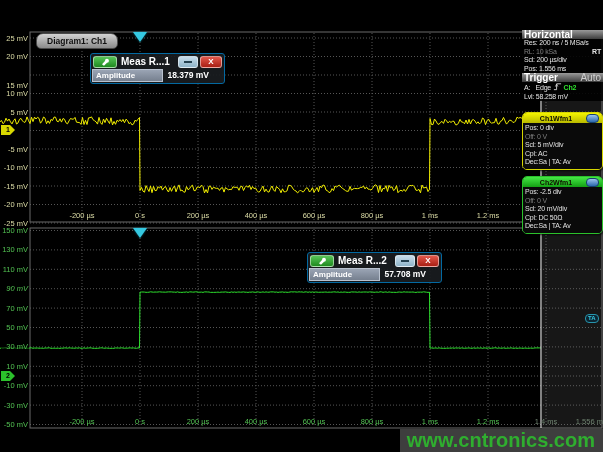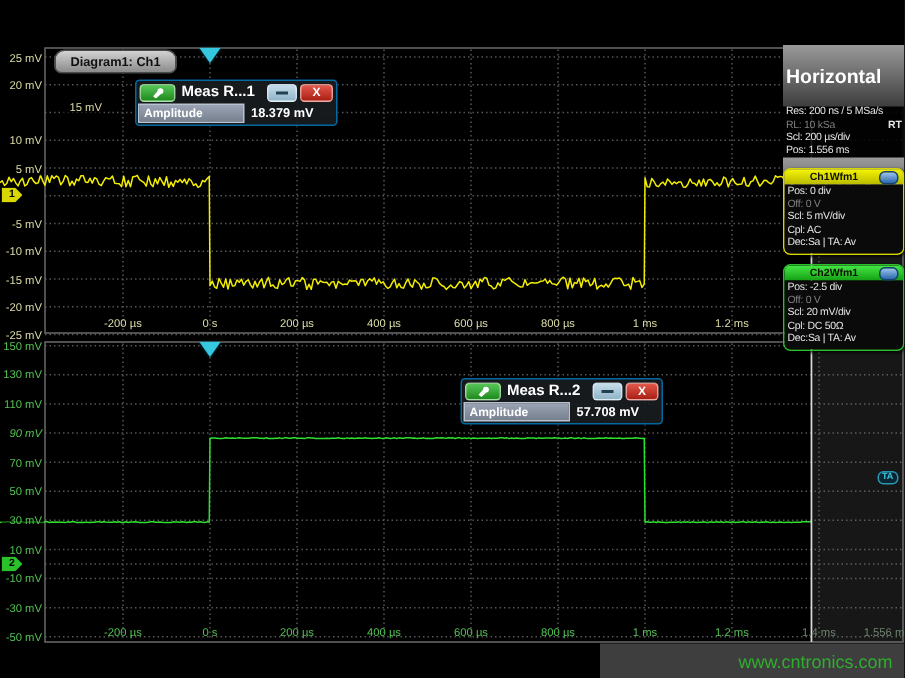--- a/index.html
+++ b/index.html
@@ -39,40 +39,40 @@
   .mbtn.wrench{width:22px;background:linear-gradient(#56c556,#1f8a1f);}
   .mbtn.min{width:18px;background:linear-gradient(#c6dcea,#8fb4c9);}
   .mbtn.min i{display:block;width:8px;height:0;border-bottom:2px solid #23404f;}
   .mbtn.close{width:20px;background:linear-gradient(#e2574a,#a91f14);color:#fff;font-size:8px;font-weight:bold;line-height:8px;}
   .meas-row{display:flex;height:13px;margin:0 1px 1px 1px;}
   .meas-label{width:66px;background:linear-gradient(#9aa4b4,#76808f);border:1px solid #b9c2cf;color:#fff;
               font-size:8px;font-weight:bold;line-height:11px;padding-left:3px;}
   .meas-value{flex:1;color:#fff;font-size:8.5px;font-weight:bold;text-align:right;line-height:13px;padding-right:14px;}
   
   .infopanel{position:absolute;left:522px;top:30px;width:81px;background:rgba(0,0,0,.88);color:#e4e4e4;font-size:7px;}
-  .ph{background:linear-gradient(#9a9a9a,#3d3d3d);color:#fff;font-weight:bold;font-size:13px;
-      line-height:9px;padding:16px 2px;display:flex;justify-content:space-between;text-align:center;}
+  .ph{background:linear-gradient(#9a9a9a,#3d3d3d);color:#fff;font-weight:bold;font-size:10px;
+      line-height:9px;padding:0 2px;display:flex;justify-content:space-between;text-align:center;}
   .prow{line-height:8.5px;padding:0 2px;white-space:nowrap;letter-spacing:-.2px;}
   .pdim{color:#7f7f7f;}
   .flexrow{display:flex;justify-content:space-between;}
   .ch2green{color:#2ee02e;font-weight:bold;}
   
   .wfmpanel{position:absolute;left:522px;width:79px;border-radius:5px;overflow:hidden;font-size:7px;
             box-shadow:1px 1px 2px rgba(0,0,0,.7);}
   .wfm-title{display:flex;align-items:center;height:10px;padding:0 3px;font-size:7px;font-weight:bold;color:#101000;}
   .wfm-title .t{flex:1;text-align:center;}
   .oval{width:11px;height:7px;border-radius:4px;background:linear-gradient(#9cc4ec,#2b68ad);border:1px solid #16406e;}
   .wfm-body{background:#0a0a0a;color:#e4e4e4;padding:1px 0 2px 0;}
   .wfm1{border:1px solid #d6d600;} .wfm1 .wfm-title{background:linear-gradient(#f4f400,#b9b900);}
   .wfm2{border:1px solid #2bc12b;} .wfm2 .wfm-title{background:linear-gradient(#45e845,#14a014);}
   
   .bottombar{position:absolute;left:0;top:429px;width:603px;height:23px;background:#000;}
   .watermark{position:absolute;left:400px;top:0;width:203px;height:23px;background:#3e3e3e;
              display:flex;align-items:center;justify-content:flex-end;padding-right:8px;box-sizing:border-box;}
-  .watermark span{font-size:12px;font-weight:normal;}
+  .watermark span{font-size:20px;font-weight:bold;}
 </style>
 </head>
 <body>
 
 <div class="screen">
 
   <svg id="plot" class="abs" style="left:0;top:0;" width="603" height="452">
       <line x1="30" y1="38" x2="603" y2="38" stroke="#565656" stroke-width="1" stroke-dasharray="1 2"></line>
       <line x1="30" y1="56.5" x2="603" y2="56.5" stroke="#565656" stroke-width="1" stroke-dasharray="1 2"></line>
       <line x1="30" y1="75" x2="603" y2="75" stroke="#565656" stroke-width="1" stroke-dasharray="1 2"></line>
@@ -119,21 +119,21 @@
       <line x1="546" y1="229" x2="546" y2="427" stroke="#565656" stroke-width="1" stroke-dasharray="1 2"></line>
       <rect x="30" y="228" width="572" height="200" fill="none" stroke="#6a6a6a" stroke-width="1"></rect>
       <path d="M0.0 348.4L1.5 347.9L3.0 348.1L4.5 347.8L6.0 347.8L7.5 348.2L9.0 347.8L10.5 347.8L12.0 348.3L13.5 347.9L15.0 347.9L16.5 348.3L18.0 348.3L19.5 347.8L21.0 348.0L22.5 347.9L24.0 348.0L25.5 348.2L27.0 348.2L28.5 348.3L30.0 347.9L31.5 347.8L33.0 348.3L34.5 348.0L36.0 348.1L37.5 348.0L39.0 348.2L40.5 348.2L42.0 348.1L43.5 348.4L45.0 347.9L46.5 348.1L48.0 347.9L49.5 347.8L51.0 348.3L52.5 348.3L54.0 348.1L55.5 348.3L57.0 348.2L58.5 348.2L60.0 348.4L61.5 348.1L63.0 348.2L64.5 347.9L66.0 347.9L67.5 348.2L69.0 347.8L70.5 348.0L72.0 348.1L73.5 348.2L75.0 348.2L76.5 347.9L78.0 348.2L79.5 347.8L81.0 348.3L82.5 348.3L84.0 347.8L85.5 348.3L87.0 348.0L88.5 348.0L90.0 347.8L91.5 348.0L93.0 348.3L94.5 348.3L96.0 348.3L97.5 348.3L99.0 348.1L100.5 347.9L102.0 347.8L103.5 348.2L105.0 348.2L106.5 348.0L108.0 348.2L109.5 348.3L111.0 348.3L112.5 348.3L114.0 348.3L115.5 347.9L117.0 348.0L118.5 348.0L120.0 348.1L121.5 347.8L123.0 348.0L124.5 348.3L126.0 348.0L127.5 348.2L129.0 347.9L130.5 347.9L132.0 348.1L133.5 347.9L135.0 348.2L136.5 348.3L138.0 347.9L139.5 348.0L140.0 292.2L141.5 292.0L143.0 292.0L144.5 292.1L146.0 292.3L147.5 292.3L149.0 292.2L150.5 291.8L152.0 292.0L153.5 292.2L155.0 292.0L156.5 292.1L158.0 292.0L159.5 291.8L161.0 292.0L162.5 292.1L164.0 292.1L165.5 292.2L167.0 292.0L168.5 291.9L170.0 291.9L171.5 291.9L173.0 292.1L174.5 292.1L176.0 292.3L177.5 291.8L179.0 292.3L180.5 292.3L182.0 292.4L183.5 292.2L185.0 292.2L186.5 291.9L188.0 292.4L189.5 291.9L191.0 291.9L192.5 292.1L194.0 292.1L195.5 291.8L197.0 291.9L198.5 292.2L200.0 292.2L201.5 292.1L203.0 292.4L204.5 291.9L206.0 291.9L207.5 292.0L209.0 292.0L210.5 292.4L212.0 292.3L213.5 292.4L215.0 292.3L216.5 292.3L218.0 292.1L219.5 292.4L221.0 292.1L222.5 292.1L224.0 292.1L225.5 291.9L227.0 292.2L228.5 292.3L230.0 292.4L231.5 291.9L233.0 292.3L234.5 292.0L236.0 292.3L237.5 292.1L239.0 292.0L240.5 292.2L242.0 292.1L243.5 291.9L245.0 292.2L246.5 292.2L248.0 292.4L249.5 292.1L251.0 292.2L252.5 291.9L254.0 292.2L255.5 292.3L257.0 291.9L258.5 292.0L260.0 292.3L261.5 292.2L263.0 291.9L264.5 292.3L266.0 291.9L267.5 292.2L269.0 292.2L270.5 291.9L272.0 291.9L273.5 291.9L275.0 292.2L276.5 292.0L278.0 292.4L279.5 292.1L281.0 292.1L282.5 291.9L284.0 292.3L285.5 292.1L287.0 292.3L288.5 292.3L290.0 292.0L291.5 291.8L293.0 292.0L294.5 291.8L296.0 292.0L297.5 292.1L299.0 291.8L300.5 292.0L302.0 291.9L303.5 292.3L305.0 291.9L306.5 291.9L308.0 292.3L309.5 291.9L311.0 292.3L312.5 291.9L314.0 292.3L315.5 292.0L317.0 292.1L318.5 292.3L320.0 292.2L321.5 292.2L323.0 292.2L324.5 292.1L326.0 292.0L327.5 292.3L329.0 292.1L330.5 292.2L332.0 292.1L333.5 291.9L335.0 291.9L336.5 292.2L338.0 291.9L339.5 292.4L341.0 292.0L342.5 292.3L344.0 292.0L345.5 292.1L347.0 292.3L348.5 292.3L350.0 292.3L351.5 291.9L353.0 292.0L354.5 292.0L356.0 292.0L357.5 292.3L359.0 291.9L360.5 292.2L362.0 292.1L363.5 292.0L365.0 292.0L366.5 292.0L368.0 292.2L369.5 291.9L371.0 292.0L372.5 292.0L374.0 292.3L375.5 292.2L377.0 292.0L378.5 292.3L380.0 291.8L381.5 291.9L383.0 292.3L384.5 292.1L386.0 291.9L387.5 292.4L389.0 291.9L390.5 292.2L392.0 292.3L393.5 292.3L395.0 292.3L396.5 292.4L398.0 292.1L399.5 292.0L401.0 292.2L402.5 292.2L404.0 291.8L405.5 292.1L407.0 292.0L408.5 292.1L410.0 292.1L411.5 292.1L413.0 292.0L414.5 292.3L416.0 292.4L417.5 292.1L419.0 292.2L420.5 292.1L422.0 292.2L423.5 291.8L425.0 292.0L426.5 292.2L428.0 292.4L429.5 292.2L430.0 348.2L431.5 347.9L433.0 348.2L434.5 348.1L436.0 347.9L437.5 348.3L439.0 347.8L440.5 348.2L442.0 348.2L443.5 348.3L445.0 348.3L446.5 348.2L448.0 348.2L449.5 348.1L451.0 348.2L452.5 347.9L454.0 348.3L455.5 347.9L457.0 348.1L458.5 347.9L460.0 348.3L461.5 347.9L463.0 348.1L464.5 348.3L466.0 348.1L467.5 348.1L469.0 347.9L470.5 348.2L472.0 348.3L473.5 347.9L475.0 348.2L476.5 348.1L478.0 347.9L479.5 348.2L481.0 347.8L482.5 348.4L484.0 347.9L485.5 348.0L487.0 348.3L488.5 347.8L490.0 348.3L491.5 348.2L493.0 348.1L494.5 347.8L496.0 347.8L497.5 348.3L499.0 347.9L500.5 348.2L502.0 348.2L503.5 347.9L505.0 348.2L506.5 348.3L508.0 348.0L509.5 348.2L511.0 347.8L512.5 348.2L514.0 348.3L515.5 348.0L517.0 348.3L518.5 348.2L520.0 348.0L521.5 348.2L523.0 348.3L524.5 348.1L526.0 348.1L527.5 348.3L529.0 348.2L530.5 348.1L532.0 348.2L533.5 348.2L535.0 347.9L536.5 347.9L538.0 347.9L539.5 347.9L541.0 348.0" fill="none" stroke="#2ee02e" stroke-width="1" stroke-linejoin="round"></path>
       <line x1="541" y1="228" x2="541" y2="428" stroke="#d9d9d9" stroke-width="1.2"></line>
       <rect x="542" y="31" width="61" height="398" fill="rgba(130,130,130,0.18)"></rect>
     </svg>
 
   <div id="labels">
       <span class="ylab c1" style="top: 33.5px;">25 mV</span>
       <span class="ylab c1" style="top: 52px;">20 mV</span>
-      <span class="ylab c1" style="top: 67px; margin-left: 40px;">15 mV</span>
+      <span class="ylab c1" style="top: 81px;">15 mV</span>
       <span class="ylab c1" style="top: 89px;">10 mV</span>
       <span class="ylab c1" style="top: 107.5px;">5 mV</span>
       <span class="ylab c1" style="top: 144.5px;">-5 mV</span>
       <span class="ylab c1" style="top: 163px;">-10 mV</span>
       <span class="ylab c1" style="top: 181.5px;">-15 mV</span>
       <span class="ylab c1" style="top: 200px;">-20 mV</span>
       <span class="ylab c1" style="top: 218.5px;">-25 mV</span>
       <span class="xlab c1" style="left: 60px; top: 211px;">-200 µs</span>
       <span class="xlab c1" style="left: 118px; top: 211px;">0 s</span>
       <span class="xlab c1" style="left: 176px; top: 211px;">200 µs</span>

